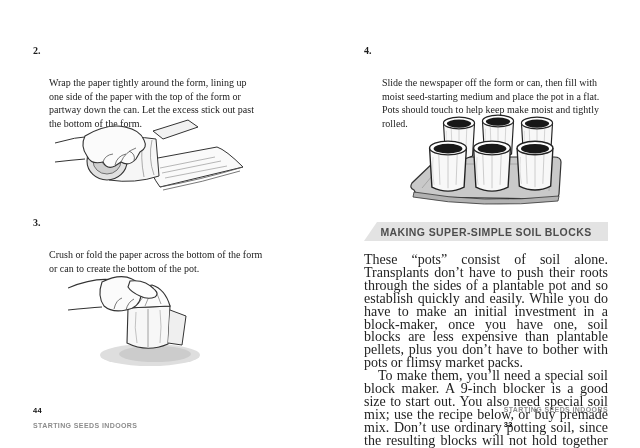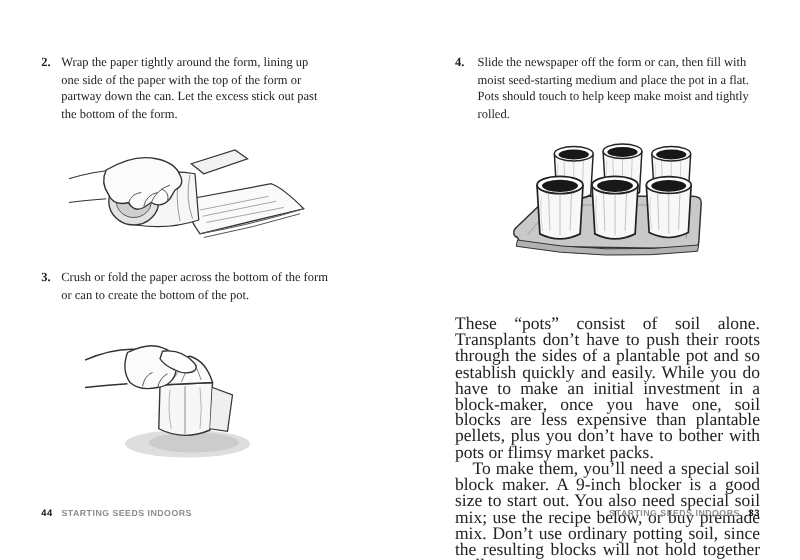--- a/index.html
+++ b/index.html
@@ -16,21 +16,21 @@
     position:absolute;
     display:flex;
     font-size:10px;
     line-height:13.6px;
   }
   .step .num{
     flex:none;
     font-weight:bold;
     color:#1c1c1c;
   }
-  .step .txt{flex:1;}
+  .step .txt{flex:1;margin-top:32px;}
   #step2{left:33px;top:44px;width:230px;}
   #step2 .num{width:16px;}
   #step3{left:33px;top:216px;width:230px;}
   #step3 .num{width:16px;}
   #step4{left:364px;top:44px;width:246px;}
   #step4 .num{width:18px;}
 
   .bodycopy{
     position:absolute;
     left:364px;top:254px;width:244px;
@@ -60,20 +60,21 @@
 
   
   .footer{
     position:absolute;
     top:406px;
     font-family:"Liberation Sans", sans-serif;
     font-size:7px;
     letter-spacing:0.4px;
     display:flex;align-items:baseline;gap:7px;
     white-space:nowrap;
+    flex-direction:column;
   }
   .footer .pg{font-weight:bold;color:#111111;font-size:7.5px;}
   .footer .run{color:#8c8c8c;font-weight:bold;}
   #footer-left{left:33px;}
   #footer-right{right:32px;}
 
   
   .illo{position:absolute;}
   #illo-wrap{left:55px;top:110px;}
   #illo-crush{left:68px;top:252px;}
@@ -174,20 +175,23 @@
       <use href="#cup" transform="translate(61,23) scale(0.97)"></use>
       <use href="#cup" transform="translate(100,21) scale(0.97)"></use>
       <use href="#cup" transform="translate(139,23) scale(0.97)"></use>
 
       <use href="#cup" transform="translate(50,48) scale(1.15)"></use>
       <use href="#cup" transform="translate(94,48) scale(1.15)"></use>
       <use href="#cup" transform="translate(137,48) scale(1.12)"></use>
     </svg>
   </div>
 
+  <div class="heading-box">
+    <span>MAKING SUPER-SIMPLE SOIL BLOCKS</span>
+  </div>
 
   <div class="bodycopy">
     <p>These “pots” consist of soil alone. Transplants don’t have to push their roots through the sides of a plantable pot and so establish quickly and easily. While you do have to make an initial investment in a block-maker, once you have one, soil blocks are less expensive than plantable pellets, plus you don’t have to bother with pots or flimsy market packs.</p>
     <p class="indent">To make them, you’ll need a special soil block maker. A 9-inch blocker is a good size to start out. You also need special soil mix; use the recipe below, or buy premade mix. Don’t use ordinary potting soil, since the resulting blocks will not hold together well.</p>
   </div>
 
   <div class="footer" id="footer-right">
     <span class="run">STARTING SEEDS INDOORS</span>
     <span class="pg">33</span>
   </div>

